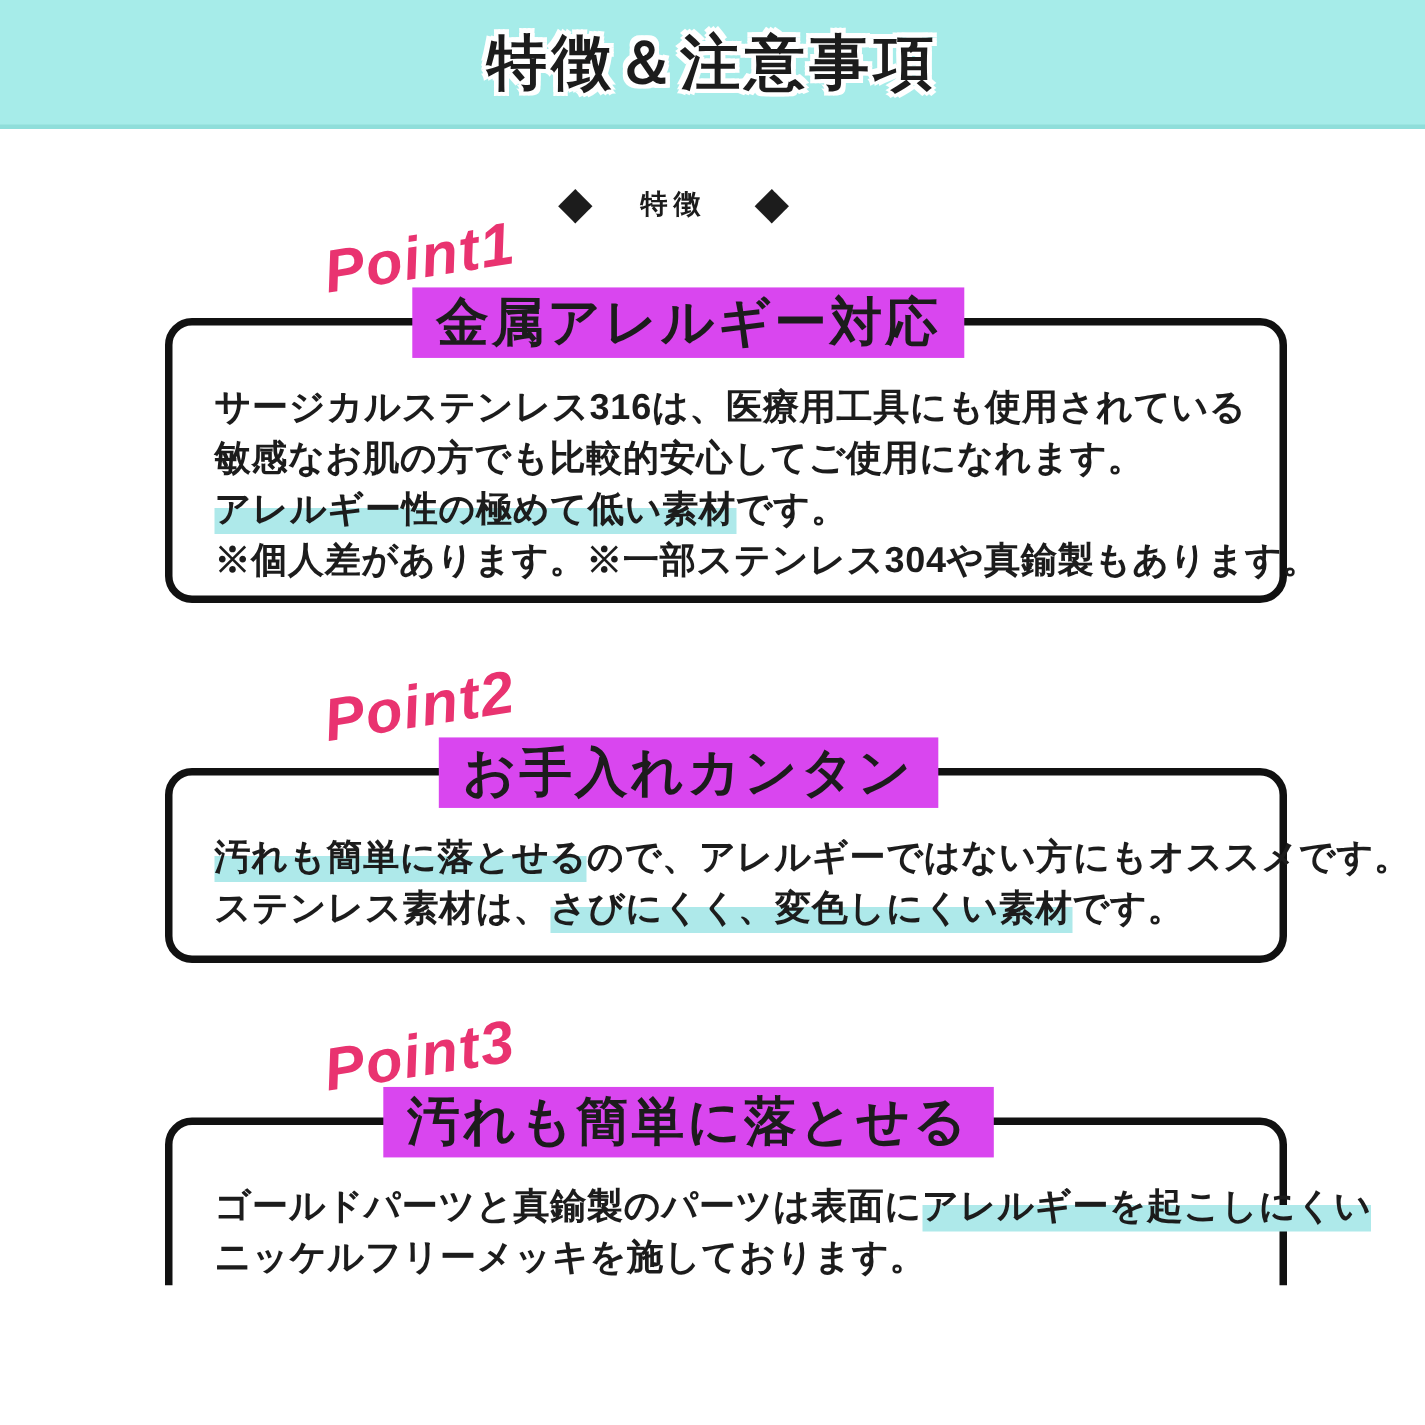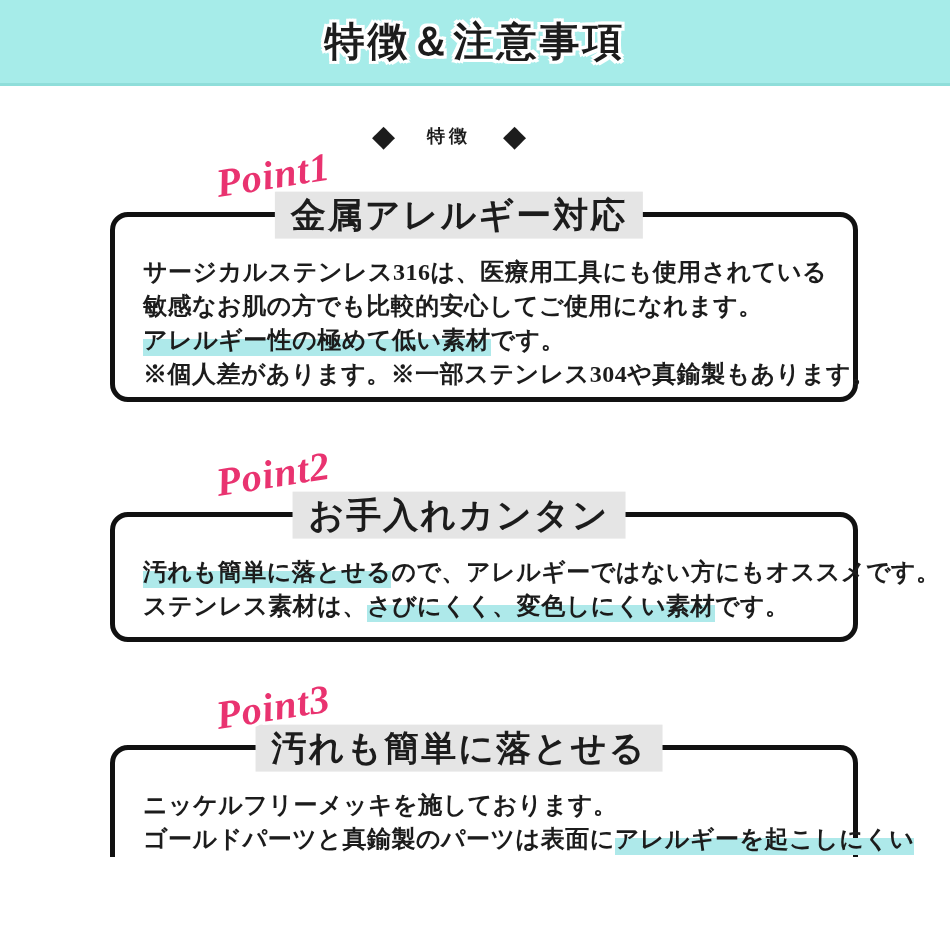--- a/index.html
+++ b/index.html
@@ -1,18 +1,18 @@
 <!DOCTYPE html>
 <html><head>
 <meta charset="utf-8">
 <style>
   html,body{margin:0;padding:0;background:#fff;}
   .page{
     position:relative;width:950px;height:857px;background:#ffffff;overflow:hidden;
-    font-family:Liberation Serif, serif;color:var(--text,#1c1c1c);
+    font-family:Liberation Sans, sans-serif;color:var(--text,#1c1c1c);
   }
   
   .header{
     position:absolute;top:0;left:0;width:950px;height:86px;
     background:var(--header-bg);border-bottom:3px solid var(--header-edge);
     display:flex;align-items:center;justify-content:center;box-sizing:border-box;
   }
   .header-title{
     font-size:40px;font-weight:bold;letter-spacing:3px;color:var(--text);
     text-shadow:-3px -3px 0 #fff,3px -3px 0 #fff,-3px 3px 0 #fff,3px 3px 0 #fff,
@@ -39,21 +39,21 @@
   #point3-label{top:692px;}
   .point-box{
     position:absolute;left:110px;width:748px;box-sizing:border-box;
     border:5px solid var(--box-border);border-radius:18px;background:#fff;
   }
   #point1-box{top:212px;height:190px;}
   #point2-box{top:512px;height:130px;}
   #point3-box{top:745px;height:157px;}
   .point-title{
     position:absolute;top:0;left:calc(50% - 25px);transform:translate(-50%,-54%);
-    background:#e5e5e5;padding:0 16px;white-space:nowrap;z-index:2;
+    background:#d946ef;padding:0 16px;white-space:nowrap;z-index:2;
     font-size:35px;font-weight:bold;letter-spacing:2px;color:var(--text);
   }
   .point-body{
     padding:38px 42px 0 28px;font-size:24px;font-weight:bold;
     letter-spacing:0.5px;line-height:34px;color:var(--text);
   }
   .body-line{white-space:nowrap;}
   .hl{
     background:linear-gradient(to bottom,transparent 42%,var(--hl) 42%);
     padding-bottom:3px;
@@ -91,18 +91,18 @@
     <div class="point-body">
         <div class="body-line"><span class="hl">汚れも簡単に落とせる</span><span>ので、アレルギーではない方にもオススメです。</span></div>
         <div class="body-line"><span>ステンレス素材は、</span><span class="hl">さびにくく、変色しにくい素材</span><span>です。</span></div>
       </div>
   </div>
 
   <div class="point-label" id="point3-label">Point3</div>
   <div class="point-box" id="point3-box">
     <div class="point-title">汚れも簡単に落とせる</div>
     <div class="point-body">
+        <div class="body-line"><span>ゴールドパーツと真鍮製のパーツは表面に</span><span class="hl">アレルギーを起こしにくい</span></div>
         <div class="body-line"><span>ニッケルフリーメッキを施しております。</span></div>
-        <div class="body-line"><span>ゴールドパーツと真鍮製のパーツは表面に</span><span class="hl">アレルギーを起こしにくい</span></div>
       </div>
   </div>
 
 </div>
 
 </body></html>

